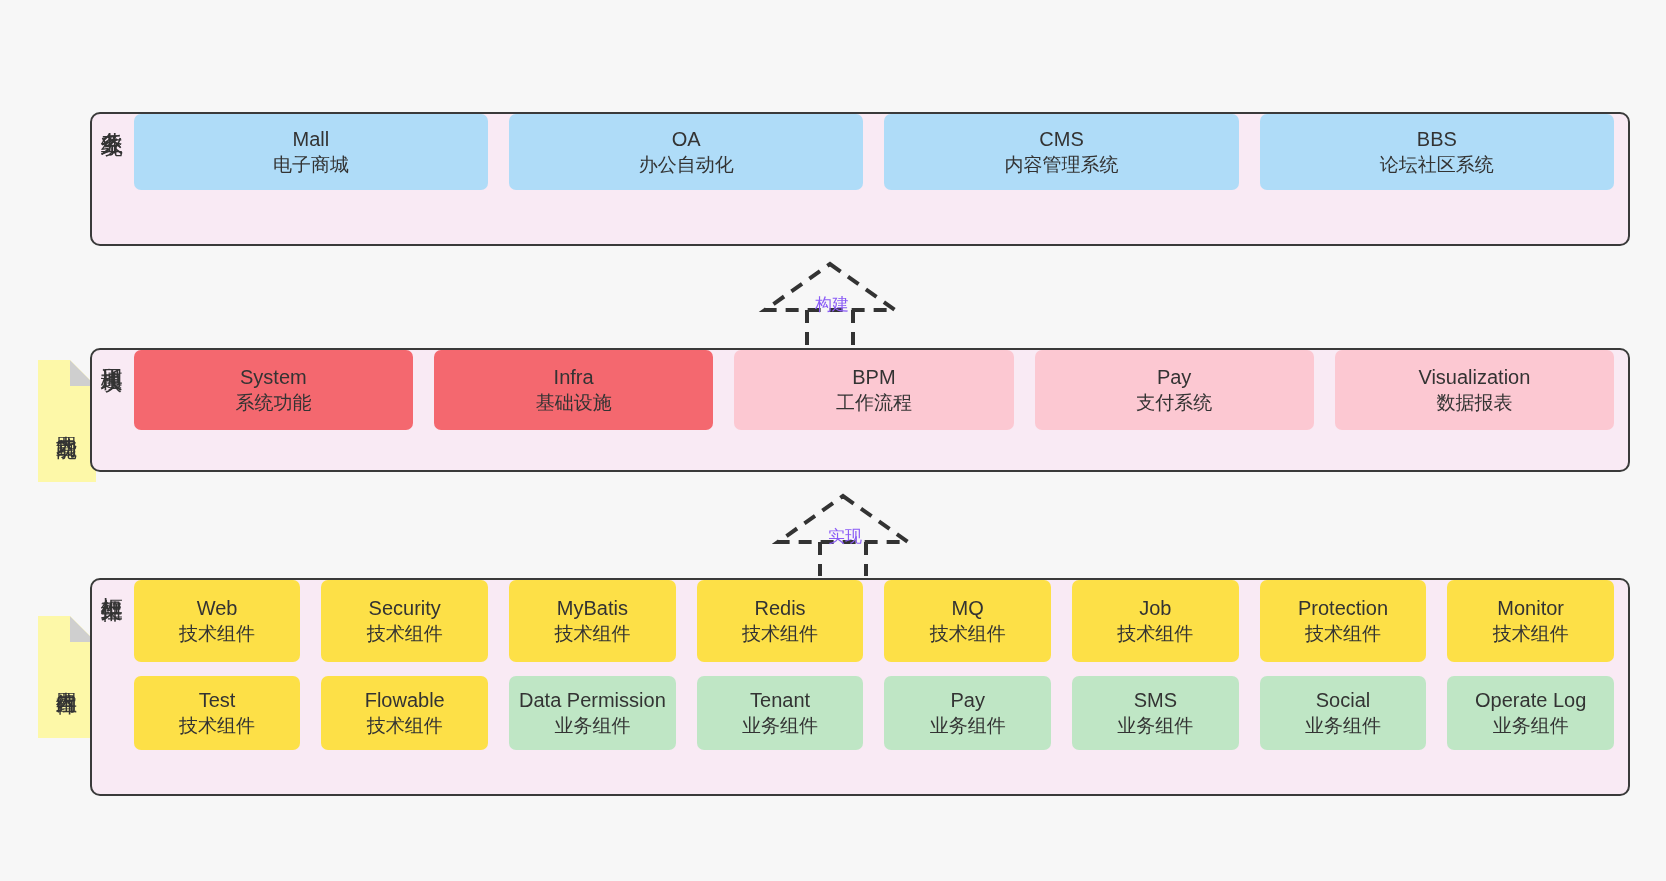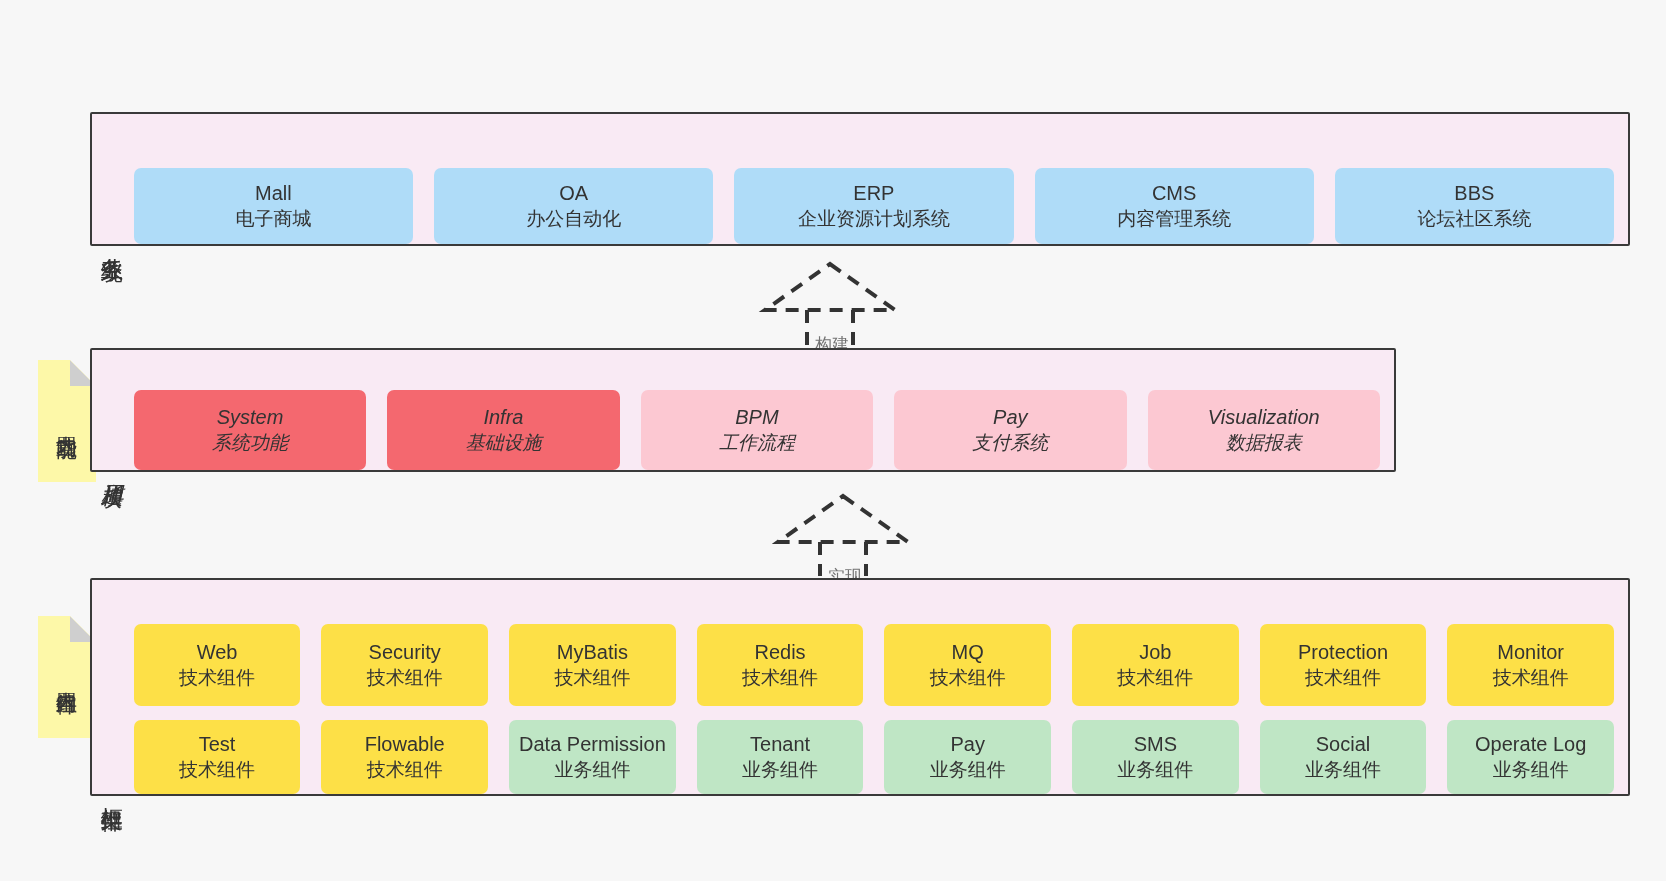--- a/index.html
+++ b/index.html
@@ -19,24 +19,24 @@
   .canvas {
     position: absolute;
     inset: 0;
   }
 
   
   .layer {
     position: absolute;
     background: #f9eaf4;
     border: 2px solid #3a3a3a;
-    border-radius: 2px;
+    border-radius: 10px;
     box-sizing: border-box;
     display: flex;
-    align-items: flex-end;
+    align-items: flex-start;
   }
 
   
   .layer-title {
     writing-mode: vertical-rl;
     text-orientation: upright;
     font-size: 22px;
     line-height: 1.08;
     letter-spacing: 1px;
     color: #333333;
@@ -114,49 +114,44 @@
   }
 
   
   .arrow {
     position: absolute;
     pointer-events: none;
   }
   .arrow-label {
     position: absolute;
     font-size: 17px;
-    color: #737373;
+    color: #8b5cf6;
     background: transparent;
     white-space: nowrap;
     user-select: none;
-    margin-top: 40px;
   }
 </style>
 </head>
 <body>
 
 <div class="canvas">
 
   <div class="layer" style="left:90px; top:112px; width:1540px; height:134px;">
     <div class="layer-title">业务系统</div>
     <div class="layer-body">
       <div class="row" style="height:76px;">
         <div class="card blue">
           <span class="t1">Mall</span>
           <span class="t2">电子商城</span>
         </div>
         <div class="card blue">
           <span class="t1">OA</span>
           <span class="t2">办公自动化</span>
         </div>
         <div class="card blue">
-          <span class="t1">ERP</span>
-          <span class="t2">企业资源计划系统</span>
-        </div>
-        <div class="card blue">
           <span class="t1">CMS</span>
           <span class="t2">内容管理系统</span>
         </div>
         <div class="card blue">
           <span class="t1">BBS</span>
           <span class="t2">论坛社区系统</span>
         </div>
       </div>
     </div>
   </div>
@@ -167,21 +162,21 @@
 
     <path d="M 52 52 L 52 90 M 98 52 L 98 90" fill="none" stroke="#333333" stroke-width="4" stroke-dasharray="13,9"></path>
   </svg>
   <div class="arrow-label" style="left:815px; top:293px;">构建</div>
 
   <div class="note" style="left:38px; top:360px; width:58px; height:122px;">
     <span class="fold"></span>
     <span>内置功能</span>
   </div>
 
-  <div class="layer" style="left:90px; top:348px; width:1306px; height:124px;font-style:italic;">
+  <div class="layer" style="left:90px; top:348px; width:1540px; height:124px;">
     <div class="layer-title">通用模块</div>
     <div class="layer-body">
       <div class="row" style="height:80px;">
         <div class="card red">
           <span class="t1">System</span>
           <span class="t2">系统功能</span>
         </div>
         <div class="card red">
           <span class="t1">Infra</span>
           <span class="t2">基础设施</span>

